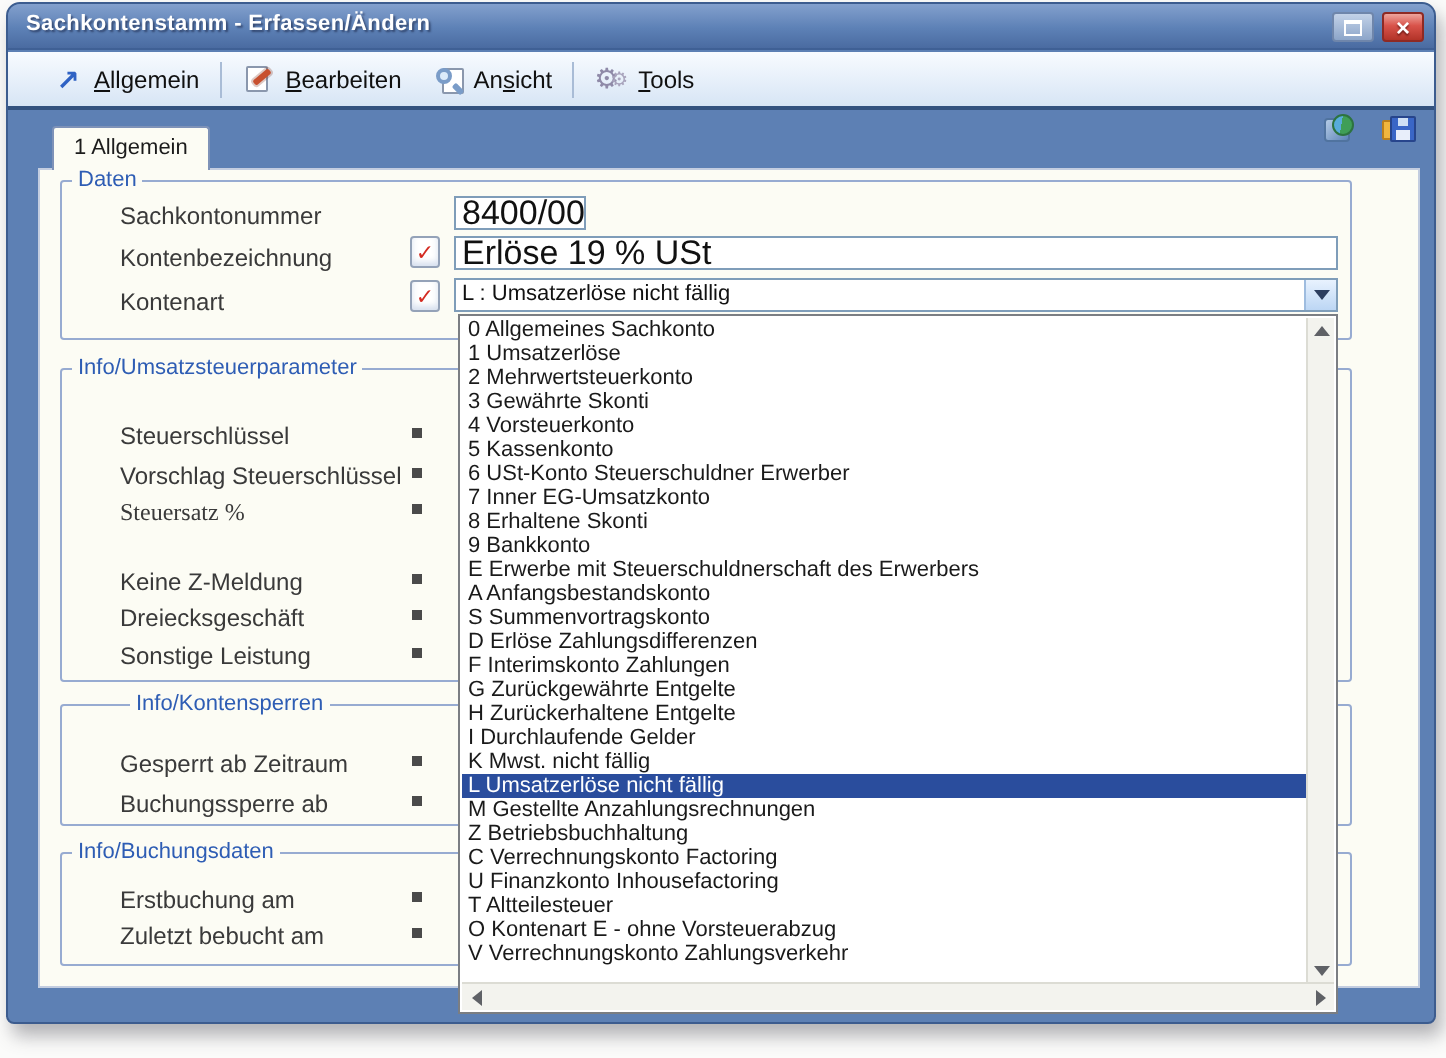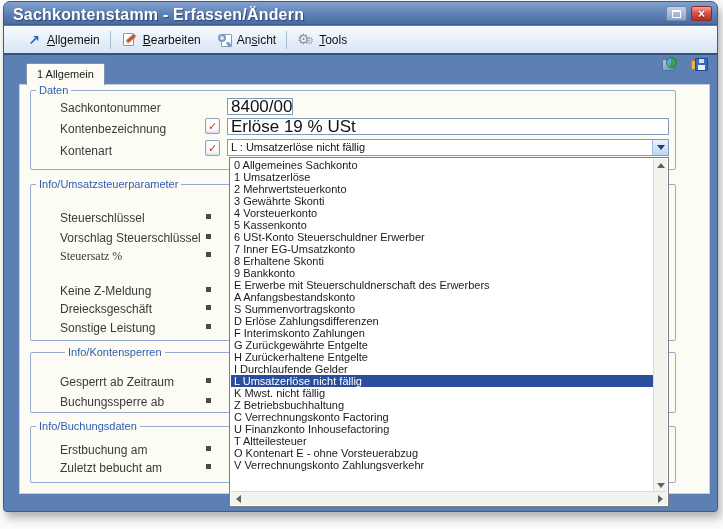--- a/index.html
+++ b/index.html
@@ -20,21 +20,21 @@
     box-shadow:3px 6px 9px rgba(90,90,100,.45);
   }
   .titlebar {
     position:absolute; left:0; top:0; right:0; height:23px;
     border-radius:6px 6px 0 0;
     background:linear-gradient(var(--titlebar-top,#83a0cd), var(--titlebar-mid,#5d81b6) 55%, var(--titlebar-bottom,#4a6ba1));
     border-bottom:1px solid #3f6095;
   }
   .title-text {
     position:absolute; left:9px; top:4px;
-    color:#fff; font-size:16px; font-weight:bold; letter-spacing:.2px;
+    color:#fff; font-size:11px; font-weight:bold; letter-spacing:.2px;
     text-shadow:1px 1px 1px rgba(20,30,60,.55);
     white-space:nowrap;
   }
   .wbtn {
     position:absolute; top:4px; height:15px; border-radius:2px;
     display:grid; place-items:center; cursor:default;
   }
   .btn-restore {
     right:30px; width:21px;
     background:linear-gradient(#c3d2e8,#8ca5c9);
@@ -294,22 +294,23 @@
       <div class="dd-item">8 Erhaltene Skonti</div>
       <div class="dd-item">9 Bankkonto</div>
       <div class="dd-item">E Erwerbe mit Steuerschuldnerschaft des Erwerbers</div>
       <div class="dd-item">A Anfangsbestandskonto</div>
       <div class="dd-item">S Summenvortragskonto</div>
       <div class="dd-item">D Erlöse Zahlungsdifferenzen</div>
       <div class="dd-item">F Interimskonto Zahlungen</div>
       <div class="dd-item">G Zurückgewährte Entgelte</div>
       <div class="dd-item">H Zurückerhaltene Entgelte</div>
       <div class="dd-item">I Durchlaufende Gelder</div>
+      <div class="dd-item">K Mwst. nicht fällig</div>
       <div class="dd-item selected">L Umsatzerlöse nicht fällig</div>
-      <div class="dd-item">K Mwst. nicht fällig</div>
+      <div class="dd-item">M Gestellte Anzahlungsrechnungen</div>
       <div class="dd-item">Z Betriebsbuchhaltung</div>
       <div class="dd-item">C Verrechnungskonto Factoring</div>
       <div class="dd-item">U Finanzkonto Inhousefactoring</div>
       <div class="dd-item">T Altteilesteuer</div>
       <div class="dd-item">O Kontenart E - ohne Vorsteuerabzug</div>
       <div class="dd-item">V Verrechnungskonto Zahlungsverkehr</div>
     </div>
     <div class="vscroll">
       <div class="sb-btn sb-up">
           <div class="tri tri-up"></div>

